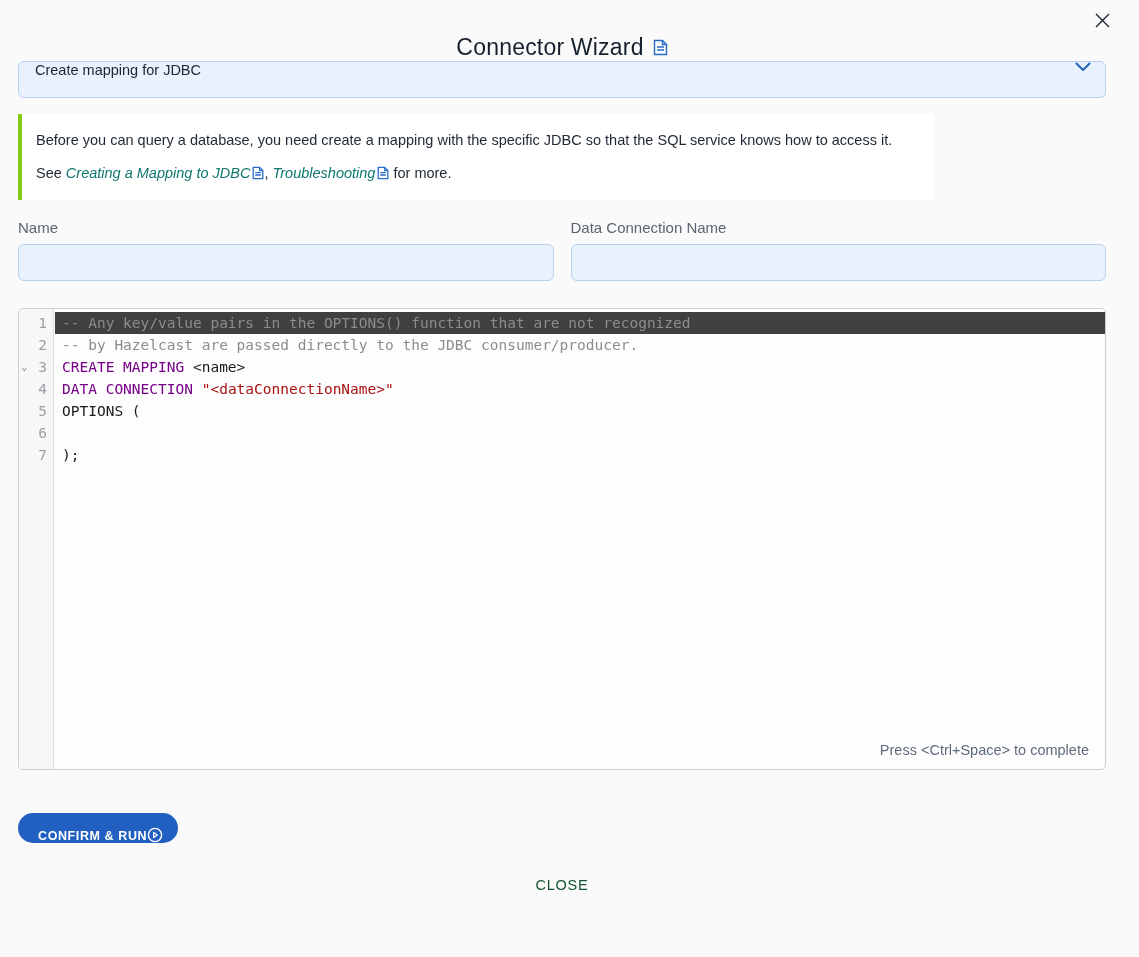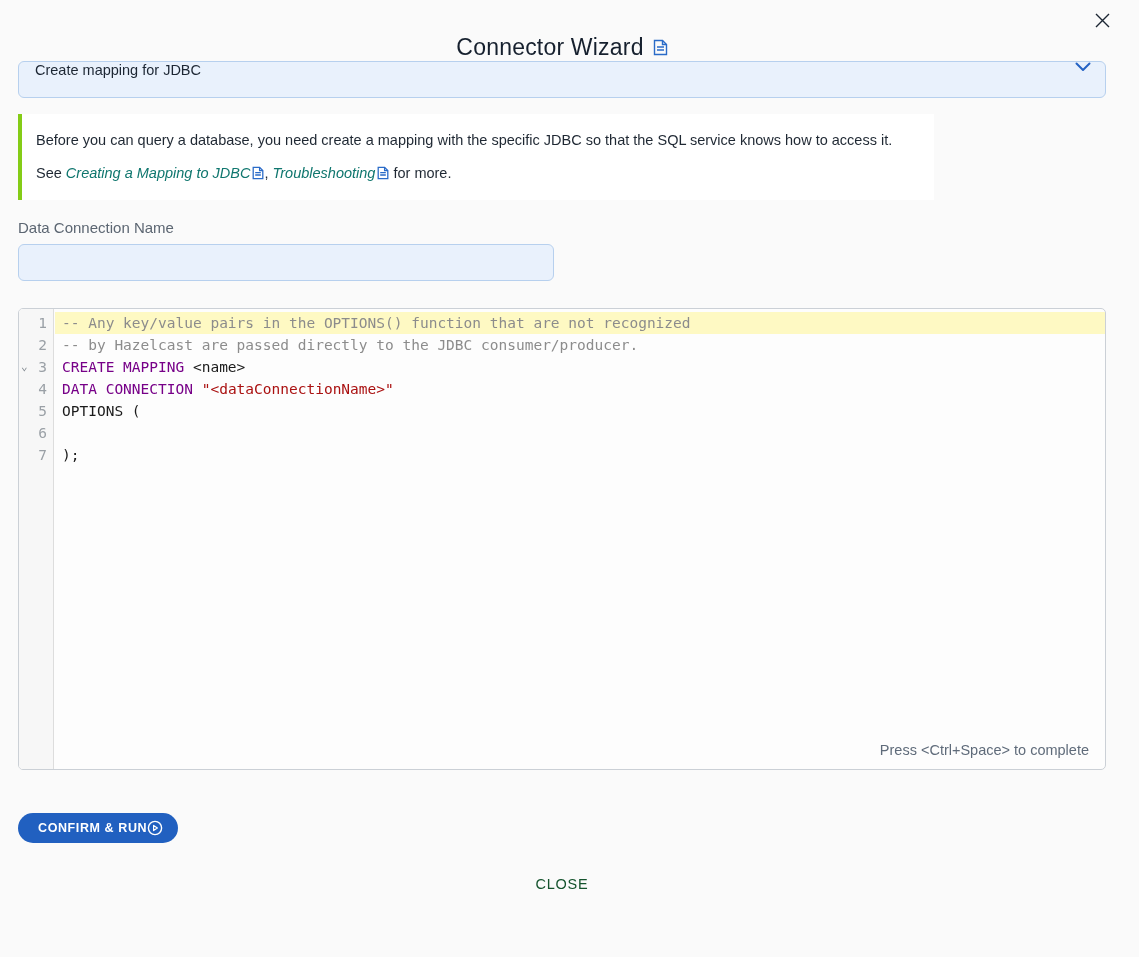--- a/index.html
+++ b/index.html
@@ -105,36 +105,36 @@
     position:relative;
     width:36px; flex:0 0 36px;
     text-align:right; padding-right:8px;
     color:#9aa0a6;
   }
   .fold {
     position:absolute; left:2px; top:0;
     color:#7d858d; font-size:11px; cursor:pointer;
   }
   .cm-code-cell { flex:1; padding-left:7px; white-space:pre; color:#1b1b1b; }
-  .cm-code-cell.active { background:#fef9c3; }
+  .cm-code-cell.active { background:#404040; }
   .tok-comment { color:#8c8c8c; }
   .tok-keyword { color:#770088; }
   .tok-string  { color:#aa1111; }
   .tok-plain   { color:#1b1b1b; }
   .editor-hint {
     position:absolute; right:16px; bottom:11px;
     font-family:"Liberation Sans", sans-serif;
     font-size:14.5px; color:#5f6b7a;
   }
 
   
   .confirm-btn {
     margin-top:43px;
     height:30px;
-    display:inline-flex; align-items:center; 
+    display:inline-flex; align-items:flex-end; 
     background:#2160c0; color:#ffffff;
     border:none; border-radius:15px;
     padding:0 15px 0 20px;
     font-family:"Liberation Sans", sans-serif;
     font-size:12.5px; font-weight:bold; letter-spacing:0.6px;
     cursor:pointer;
   }
   .play-icon { display:inline-flex; }
   .close-row { text-align:center; margin-top:27px; }
   .close-btn {
@@ -190,20 +190,24 @@
             <svg width="12" height="14" viewBox="0 0 15 17">
               <path d="M1.5 1.5 h8 l4 4 v10 h-12 z" fill="none" stroke="#2a6bc8" stroke-width="1.6"></path>
               <path d="M9.5 1.5 v4 h4" fill="none" stroke="#2a6bc8" stroke-width="1.6"></path>
               <path d="M4 8 h7 M4 11 h7" stroke="#2a6bc8" stroke-width="1.6"></path>
             </svg>
           </span><span> for more.</span></p>
     </div>
 
     <div class="fields-row">
       <div class="field-col">
+        <div class="field-label">Name</div>
+        <input class="text-input" type="text" value="" style="">
+      </div>
+      <div class="field-col">
         <div class="field-label">Data Connection Name</div>
         <input class="text-input" type="text" value="" style="">
       </div>
     </div>
 
     <div class="editor">
       <div class="gutter-bg"></div>
       <div class="cm-content">
           <div class="cm-line">
             <div class="cm-gutter-cell"><span>1</span></div>

